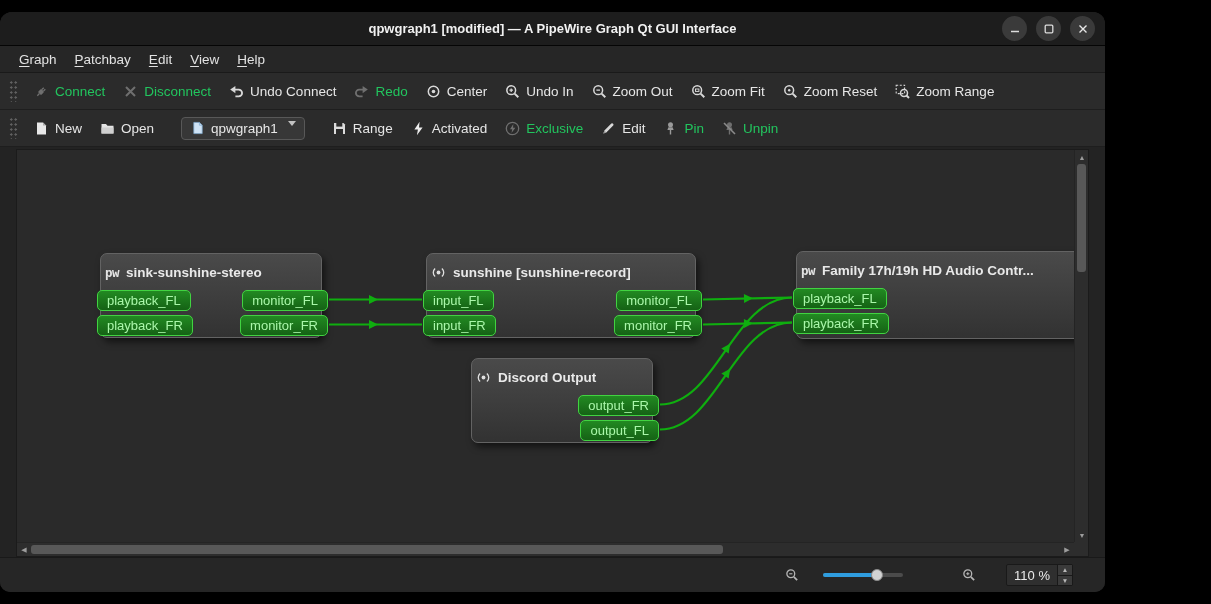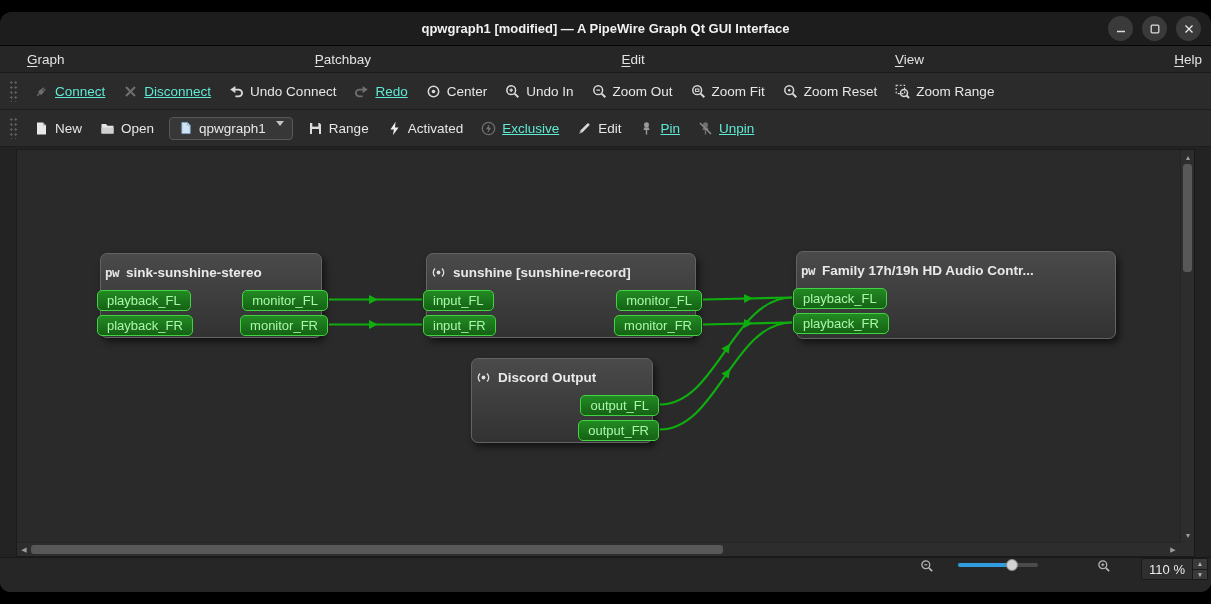--- a/index.html
+++ b/index.html
@@ -1,50 +1,50 @@
 <!DOCTYPE html>
 <html><head>
 <meta charset="utf-8">
 <style>
   * { box-sizing: border-box; margin: 0; padding: 0; }
   html,body { width:1211px; height:604px; }
   body { background:#000; position:relative; font-family:"Liberation Sans",sans-serif; overflow:hidden; }
 
-  .window { position:absolute; left:0; top:12px; width:1211px; height:580px;
+  .window { position:absolute; left:0; top:12px; width:1105px; height:580px;
             background:#232323; border-radius:12px 12px 10px 10px; overflow:hidden;
             display:flex; flex-direction:column; }
 
   
   .titlebar { height:34px; background:#1d1d1d; border-bottom:1px solid #050505;
               display:flex; align-items:center; justify-content:center; position:relative; flex:none; }
   .titlebar .title { font-size:13px; font-weight:bold; color:#f1f1f1; }
   .win-controls { position:absolute; right:10px; top:4px; display:flex; gap:9px; }
   .win-btn { width:25px; height:25px; border-radius:50%; background:#3a3a3a;
              display:flex; align-items:center; justify-content:center; color:#e4e4e4; }
   .win-btn svg { display:block; }
 
   
   .menubar { height:27px; background:#262626; border-bottom:1px solid #1a1a1a;
-             display:flex; align-items:center; padding-left:18px; flex:none;justify-content:space-between; }
+             display:flex; align-items:center; padding-left:10px; flex:none; }
   .menu-item { padding:4px 9px; font-size:13.5px; color:#e2e2e2; border-radius:3px; }
   u { text-decoration:underline; text-underline-offset:2px; }
 
   
   .toolbar { height:37px; background:#2b2b2b; border-bottom:1px solid #1e1e1e;
              display:flex; align-items:center; padding:0 6px; flex:none; }
   .grip { width:9px; height:22px; margin:0 7px 0 3px;
           background-image:radial-gradient(circle,#616161 1.1px,transparent 1.3px);
           background-size:4.5px 5px; }
   .tbtn { display:flex; align-items:center; gap:6px; padding:5px 9px; border-radius:4px;
           font-size:13.5px; color:#e6e6e6; white-space:nowrap; }
-  .tbtn.disabled { color:#5eead4;text-decoration:underline; }
+  .tbtn.disabled { color:#22c55e; }
   .ticon { width:15px; height:15px; display:flex; align-items:center; justify-content:center; }
 
   .combo { display:flex; align-items:flex-start; gap:6px; background:#373737; border:1px solid #585858;
-           border-radius:4px; padding:3px 8px; margin:0 6px; font-size:13.5px; color:#e8e8e8; }
+           border-radius:4px; padding:3px 8px; margin:0 18px; font-size:13.5px; color:#e8e8e8; }
   .combo-arrow { width:0; height:0; border-left:4px solid transparent; border-right:4px solid transparent;
                  border-top:5px solid #c2c2c2; margin-left:4px; }
 
   
   .canvas-wrap { position:relative; margin:2px 16px 0; height:408px; background:#2a2a2a;
                  border:1px solid #1b1b1b; overflow:hidden; flex:none; }
   .wires { position:absolute; left:0; top:0; z-index:3; pointer-events:none; }
 
   .node { position:absolute; z-index:2; border-radius:7px; padding-top:7px;
           background:linear-gradient(#4a4a4a,#323232); border:1px solid #636363;
@@ -65,21 +65,21 @@
   .hscroll { position:absolute; left:0; right:14px; bottom:0; height:14px; background:#2d2d2d;
              border-top:1px solid #242424; z-index:10; }
   .sb-corner { position:absolute; right:0; bottom:0; width:14px; height:14px; background:#2d2d2d; z-index:10; }
   .sb-btn { position:absolute; width:14px; height:14px; display:flex; align-items:center;
             justify-content:center; font-size:7px; color:#9c9c9c; }
   .v-thumb { position:absolute; left:2px; right:2px; top:14px; height:108px; background:#585858; border-radius:3px; }
   .h-thumb { position:absolute; top:2px; bottom:2px; left:14px; width:692px; background:#585858; border-radius:3px; }
 
   
   .statusbar { flex:1; background:#262626; border-top:1px solid #191919;
-               display:flex; justify-content:flex-end; padding:0 3px; gap:24px; }
+               display:flex; align-items:center; justify-content:flex-end; padding:0 32px; gap:24px; }
   .slider { position:relative; width:80px; height:14px; }
   .slider .track { position:absolute; top:5px; left:0; right:0; height:4px; background:#4b4b4b; border-radius:2px; }
   .slider .fill { position:absolute; top:5px; left:0; width:68%; height:4px; background:#2f9ddf; border-radius:2px; }
   .slider .handle { position:absolute; top:1px; left:calc(68% - 6px); width:12px; height:12px;
                     border-radius:50%; background:#d2d2d2; border:1px solid #8a8a8a; }
   .spinbox { display:flex; align-items:stretch; height:22px; background:#2f2f2f;
              border:1px solid #191919; border-radius:2px; margin-left:6px; }
   .spin-value { padding:0 7px; font-size:13px; color:#eaeaea; display:flex; align-items:center; }
   .spin-steppers { width:15px; display:flex; flex-direction:column; border-left:1px solid #191919; }
   .spin-steppers div { flex:1; display:flex; align-items:center; justify-content:center;
@@ -382,24 +382,24 @@
       <div class="node-title">
         <span class="ticon">
           <svg width="15" height="15" viewBox="0 0 15 15">
               <circle cx="7.5" cy="7.5" r="1.9" fill="#e0e0e0"></circle>
               <path d="M4.1,3.4 a5.5,5.5 0 0 0 0,8.2 M10.9,3.4 a5.5,5.5 0 0 1 0,8.2" fill="none" stroke="#e0e0e0" stroke-width="1.3"></path>
             </svg>
         </span>
         <span>Discord Output</span>
       </div>
       <div class="port-row out-only">
+        <span class="port">output_FR</span>
+      </div>
+      <div class="port-row out-only">
         <span class="port">output_FL</span>
-      </div>
-      <div class="port-row out-only">
-        <span class="port">output_FR</span>
       </div>
     </div>
 
     <svg class="wires" width="1177" height="408" viewBox="0 0 1177 408">
       <g stroke="#0fae0f" stroke-width="2.2" fill="none">
         <path d="M312,149.5 H405"></path>
         <path d="M312,174.5 H405"></path>
         <path d="M686,149.5 L775,147.5"></path>
         <path d="M686,174.5 L775,172.5"></path>
         <path d="M643,254.5 C700,254.5 716,147.5 775,147.5"></path>

